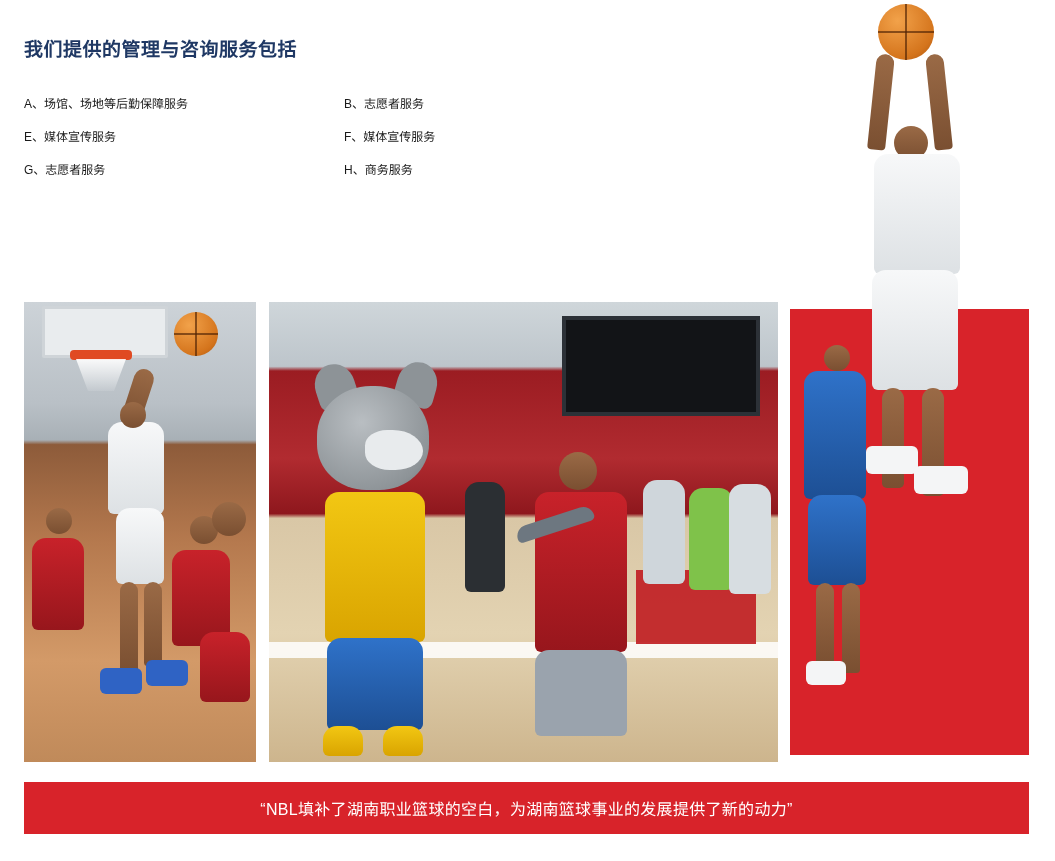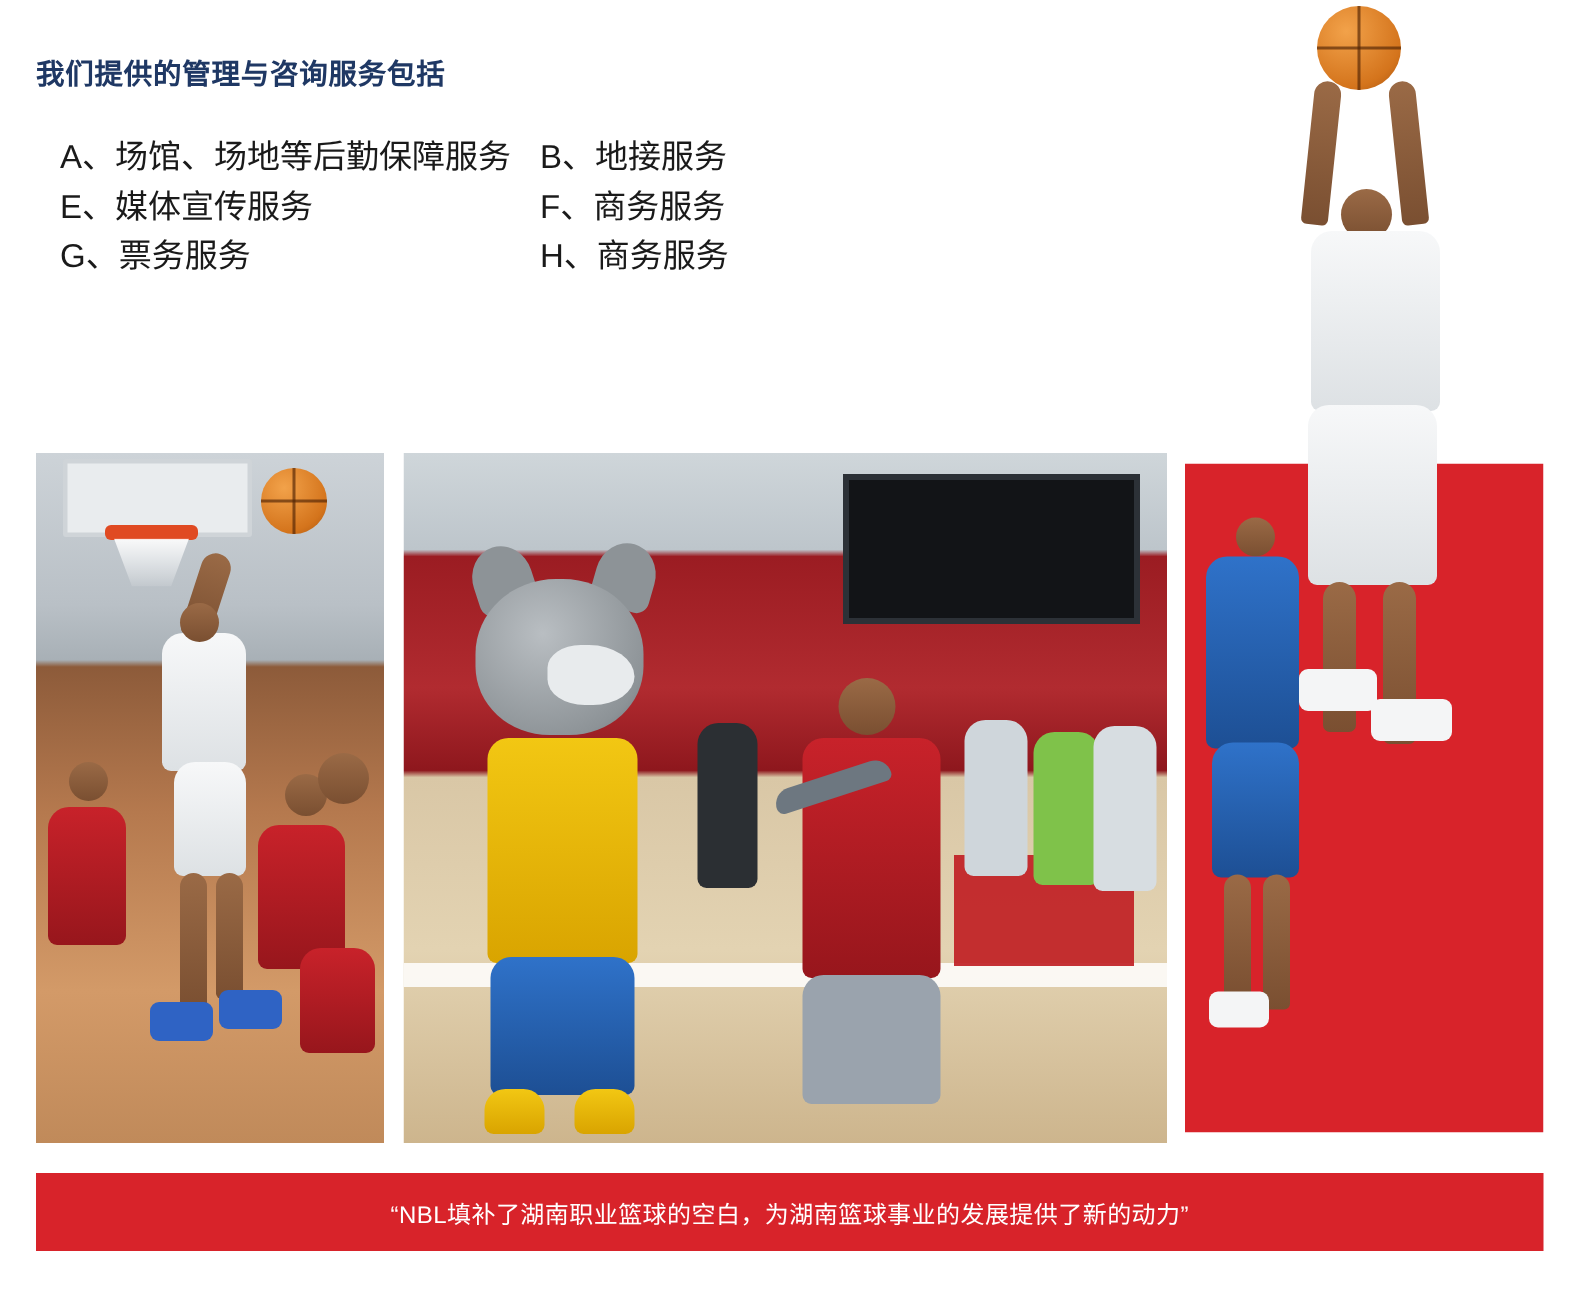--- a/index.html
+++ b/index.html
@@ -35,24 +35,23 @@
 
   
   .services {
     position: absolute;
     left: 24px;
     top: 88px;
     width: 640px;
   }
   .svc-row {
     display: flex;
-    font-size: 22px;
+    font-size: 12px;
     color: #1a1a1a;
     line-height: 33px;
-    margin-left: 16px;
   }
   .svc-left {
     width: 320px;
     white-space: nowrap;
   }
   .svc-right {
     white-space: nowrap;
   }
 
   
@@ -185,28 +184,28 @@
 </head>
 <body>
 
 <div id="page">
 
   <div class="heading">我们提供的管理与咨询服务包括</div>
 
   <div class="services">
     <div class="svc-row">
       <span class="svc-left">A、场馆、场地等后勤保障服务</span>
-      <span class="svc-right">B、地接服务</span>
+      <span class="svc-right">B、志愿者服务</span>
     </div>
     <div class="svc-row">
       <span class="svc-left">E、媒体宣传服务</span>
-      <span class="svc-right">F、商务服务</span>
+      <span class="svc-right">F、媒体宣传服务</span>
     </div>
     <div class="svc-row">
-      <span class="svc-left">G、票务服务</span>
+      <span class="svc-left">G、志愿者服务</span>
       <span class="svc-right">H、商务服务</span>
     </div>
   </div>
 
   <div class="photos">
 
     <div class="photo photo-left">
       <div class="gym-a">
         <div class="hoop-board"></div>
         <div class="hoop-rim"></div>

